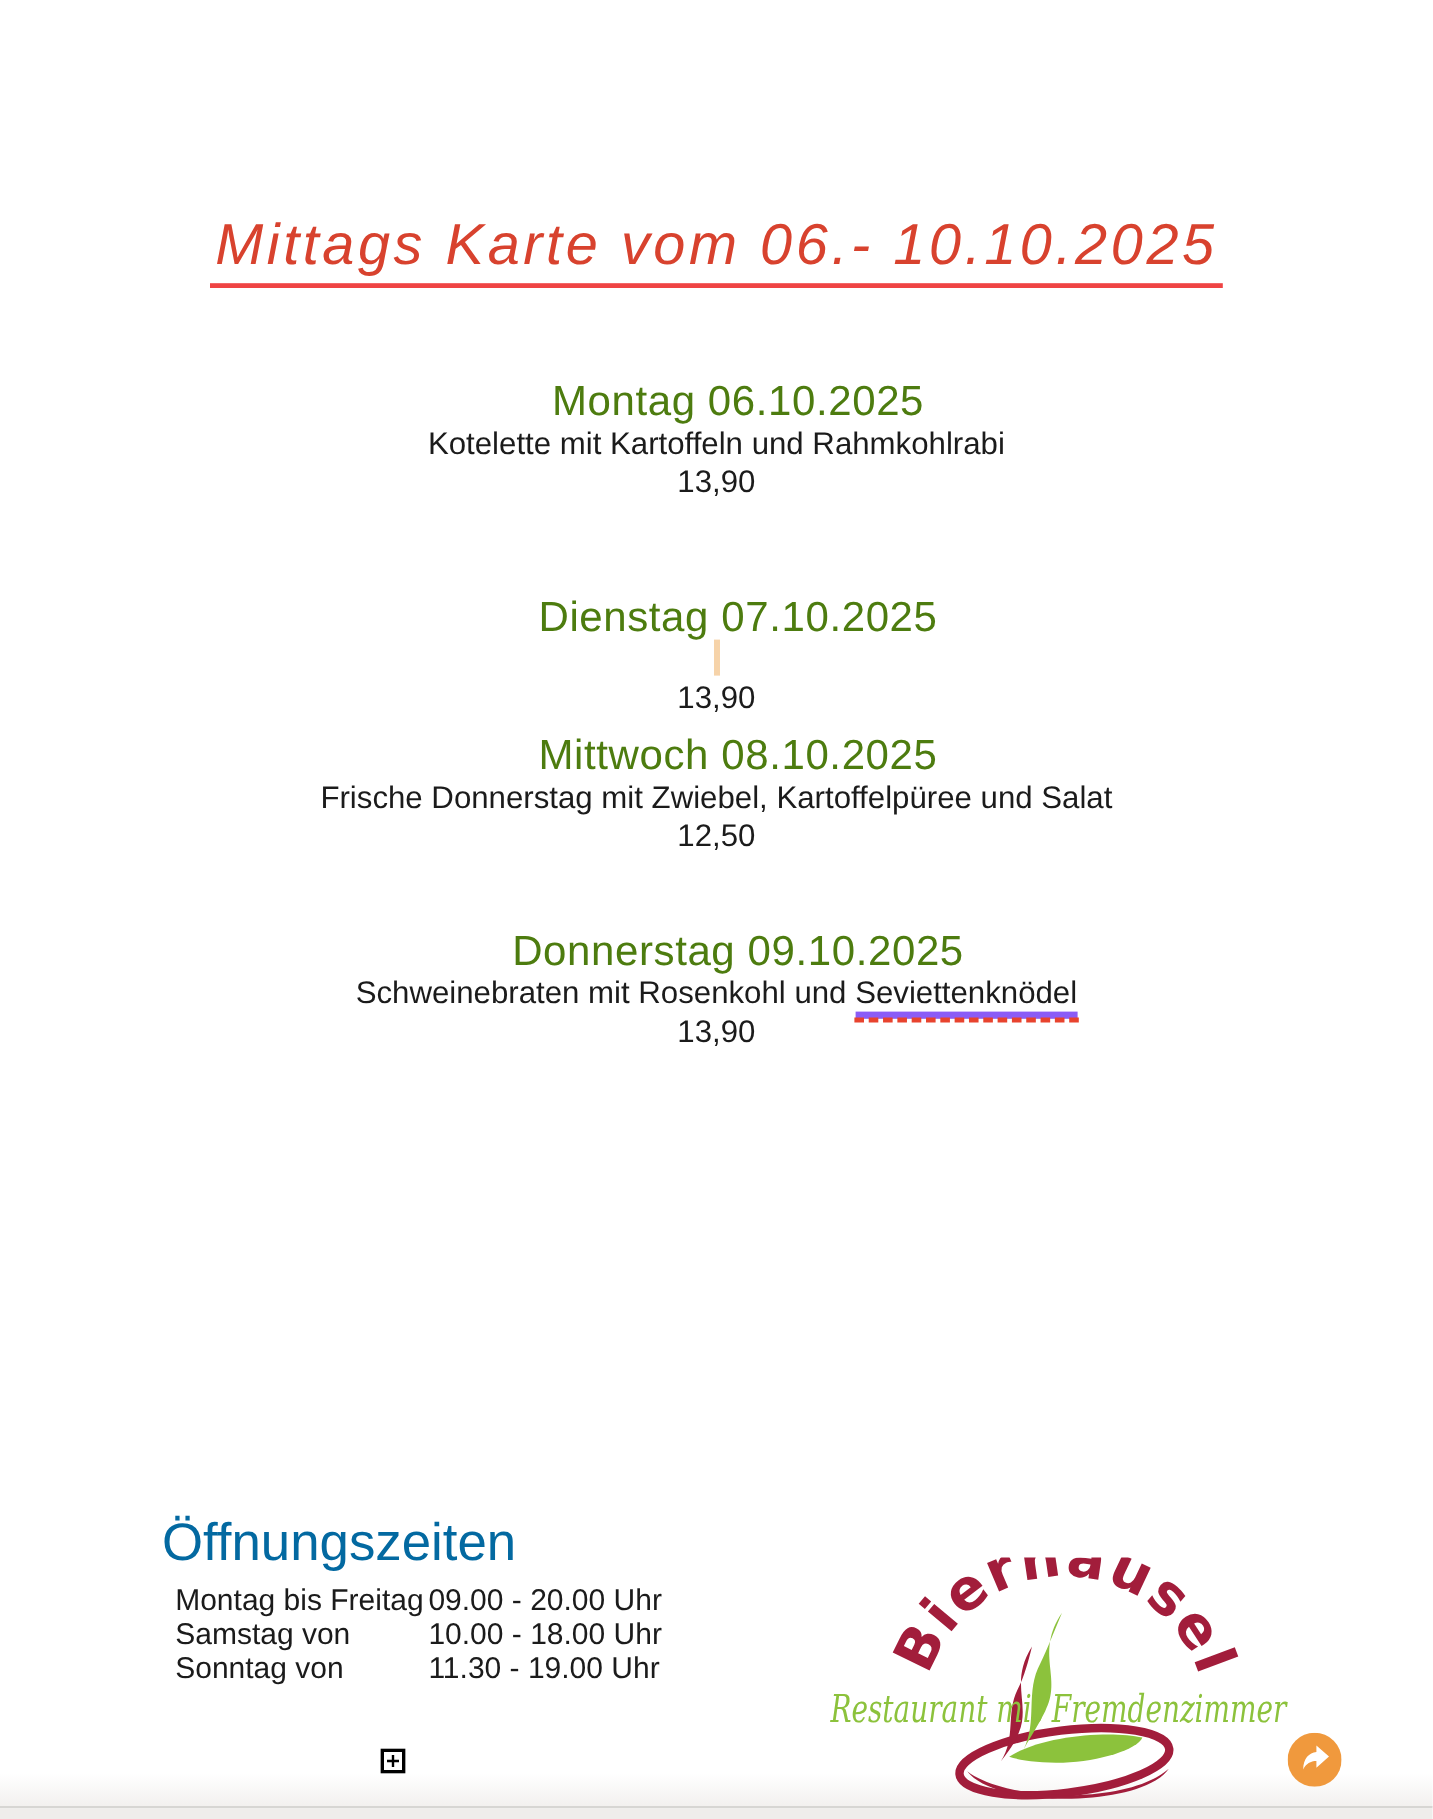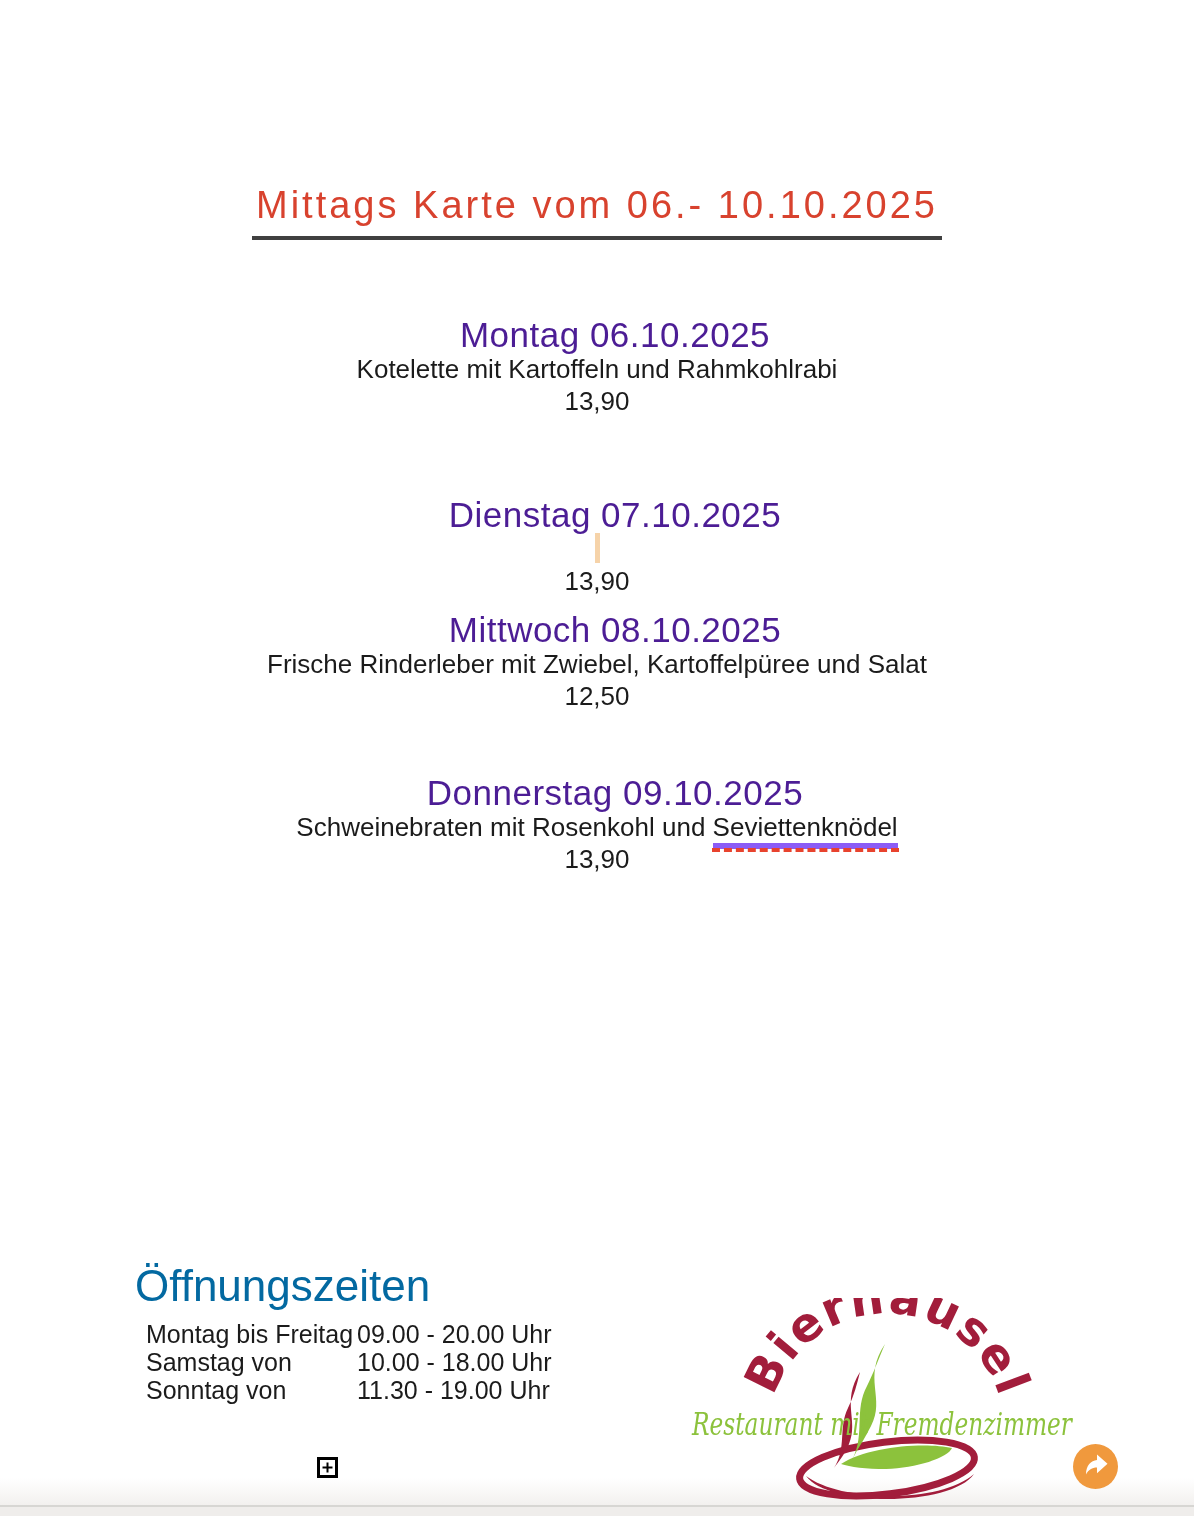--- a/index.html
+++ b/index.html
@@ -4,26 +4,26 @@
 <style>
   html,body{margin:0;padding:0;background:#ffffff;}
   .page{
     position:relative;width:1194px;height:1516px;margin:0 auto;
     background:#ffffff;overflow:hidden;
     font-family:"Liberation Sans", sans-serif;color:#1b1b1b;
   }
   
   .title-wrap{position:absolute;top:176px;left:0;width:100%;text-align:center;}
   .doc-title{
-    display:inline-block;font-size:38px;line-height:58px;letter-spacing:3px;
-    color:#d8422e;border-bottom:4px solid #404040;padding:0 4px 2px 4px;
+    display:inline-block;font-size:48px;line-height:58px;letter-spacing:3px;
+    color:#d8422e;border-bottom:4px solid #ef4444;padding:0 4px 2px 4px;font-style:italic;
   }
   
   .day{position:absolute;left:0;width:100%;text-align:center;}
-  .day-heading{font-size:35px;line-height:37px;letter-spacing:0.5px;color:#4c1d95;margin:0;font-weight:normal;padding-left:36px;}
+  .day-heading{font-size:35px;line-height:37px;letter-spacing:0.5px;color:#4d7c0f;margin:0;font-weight:normal;padding-left:36px;}
   .dish,.price{font-size:26px;line-height:32px;margin:0;color:#1b1b1b;}
   .day-montag{top:316px;}
   .day-dienstag{top:476px;margin-top:20px;}
   .day-mittwoch{top:611px;}
   .day-donnerstag{top:774px;}
   .day-freitag{top:967px;}
   
   .caret{display:inline-block;width:5px;height:30px;background:#f6d3a9;vertical-align:-5px;margin-left:1px;}
   
   .misspelled{position:relative;border-bottom:6px solid #8b5cf6;padding-bottom:1px;}
@@ -61,21 +61,21 @@
   </section>
 
   <section class="day day-dienstag">
     <h2 class="day-heading">Dienstag 07.10.2025</h2>
     <p class="dish"><span class="caret"></span></p>
     <p class="price">13,90</p>
   </section>
 
   <section class="day day-mittwoch">
     <h2 class="day-heading">Mittwoch 08.10.2025</h2>
-    <p class="dish">Frische Rinderleber mit Zwiebel, Kartoffelpüree und Salat</p>
+    <p class="dish">Frische Donnerstag mit Zwiebel, Kartoffelpüree und Salat</p>
     <p class="price">12,50</p>
   </section>
 
   <section class="day day-donnerstag">
     <h2 class="day-heading">Donnerstag 09.10.2025</h2>
     <p class="dish"><span>Schweinebraten mit Rosenkohl und </span><span class="misspelled">Seviettenknödel</span></p>
     <p class="price">13,90</p>
   </section>
 
 

